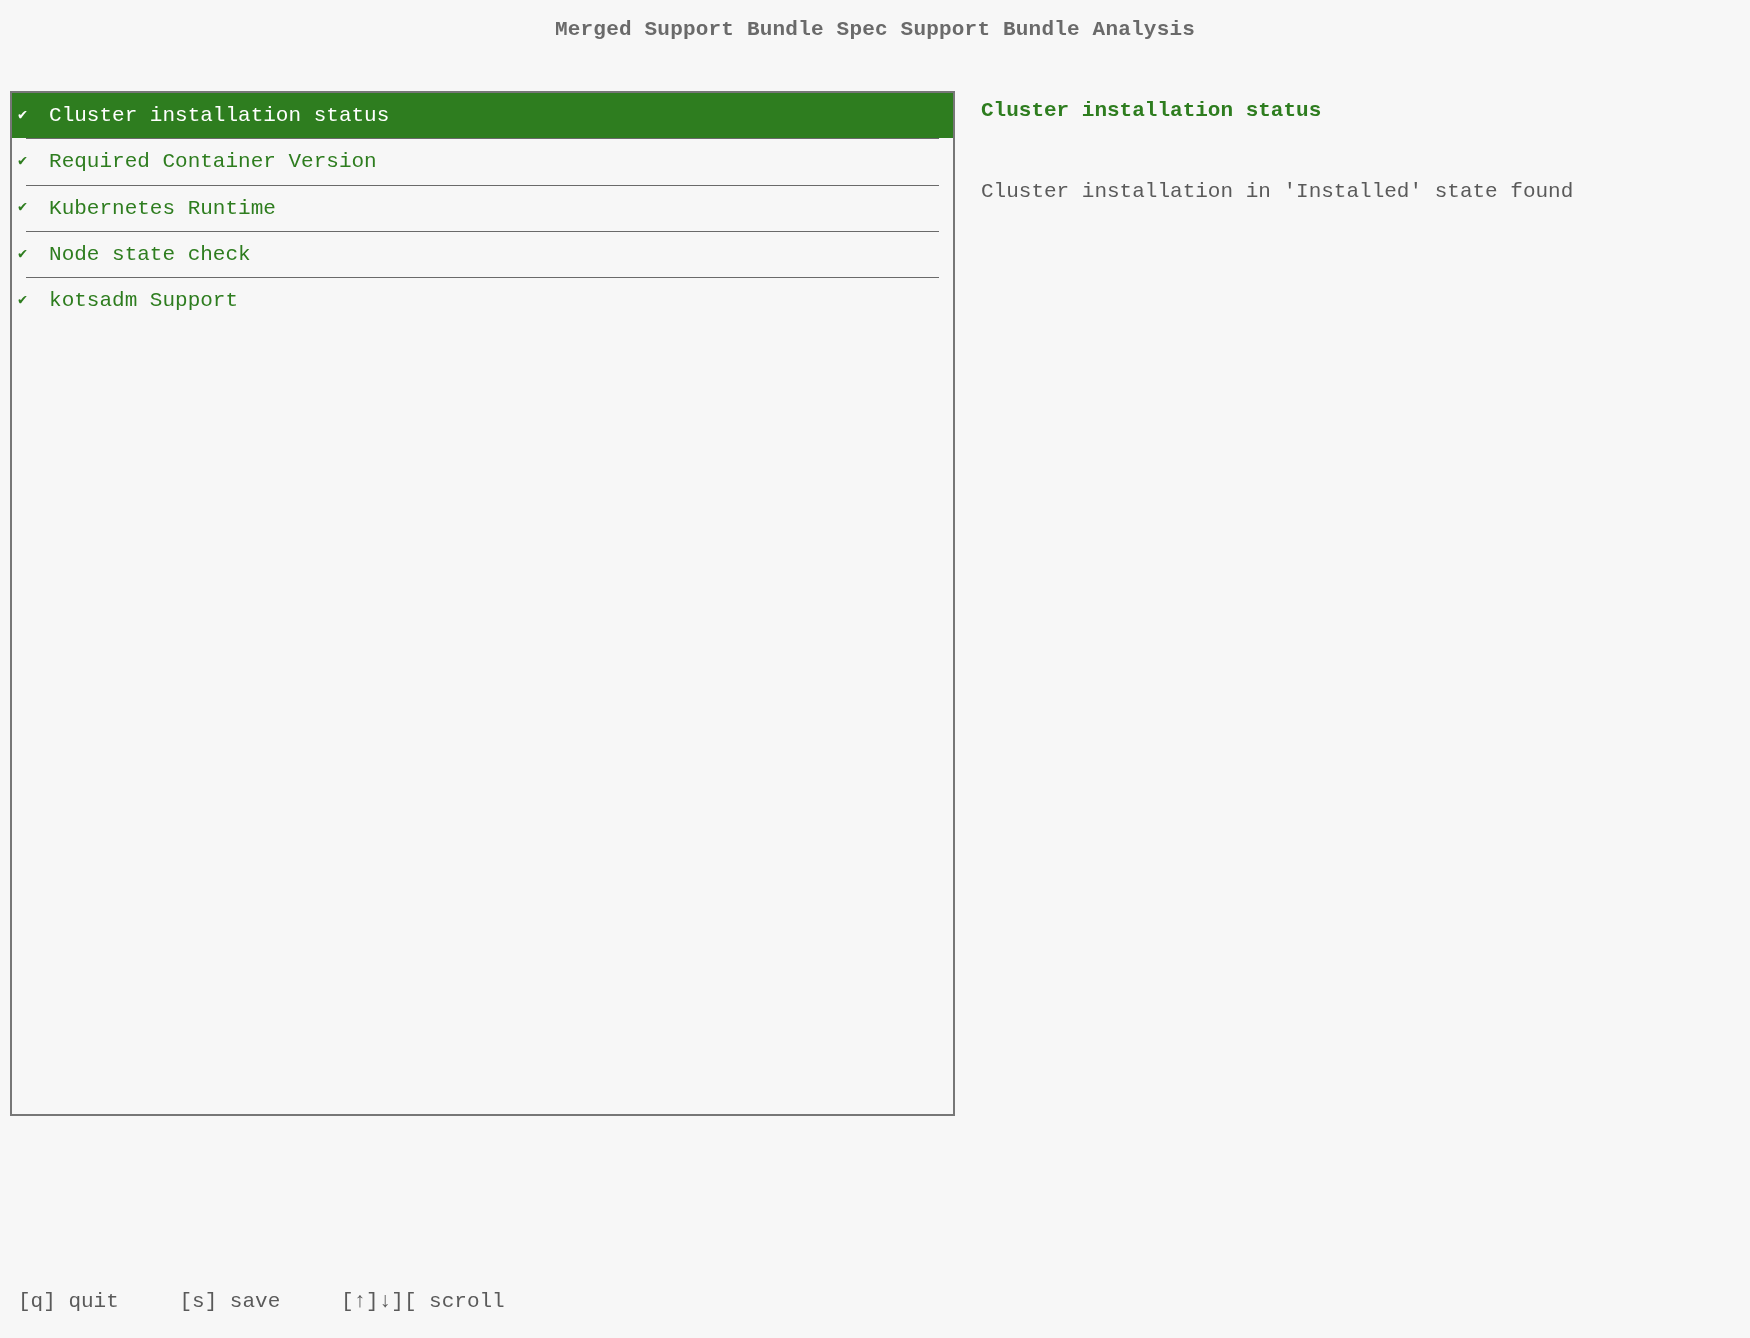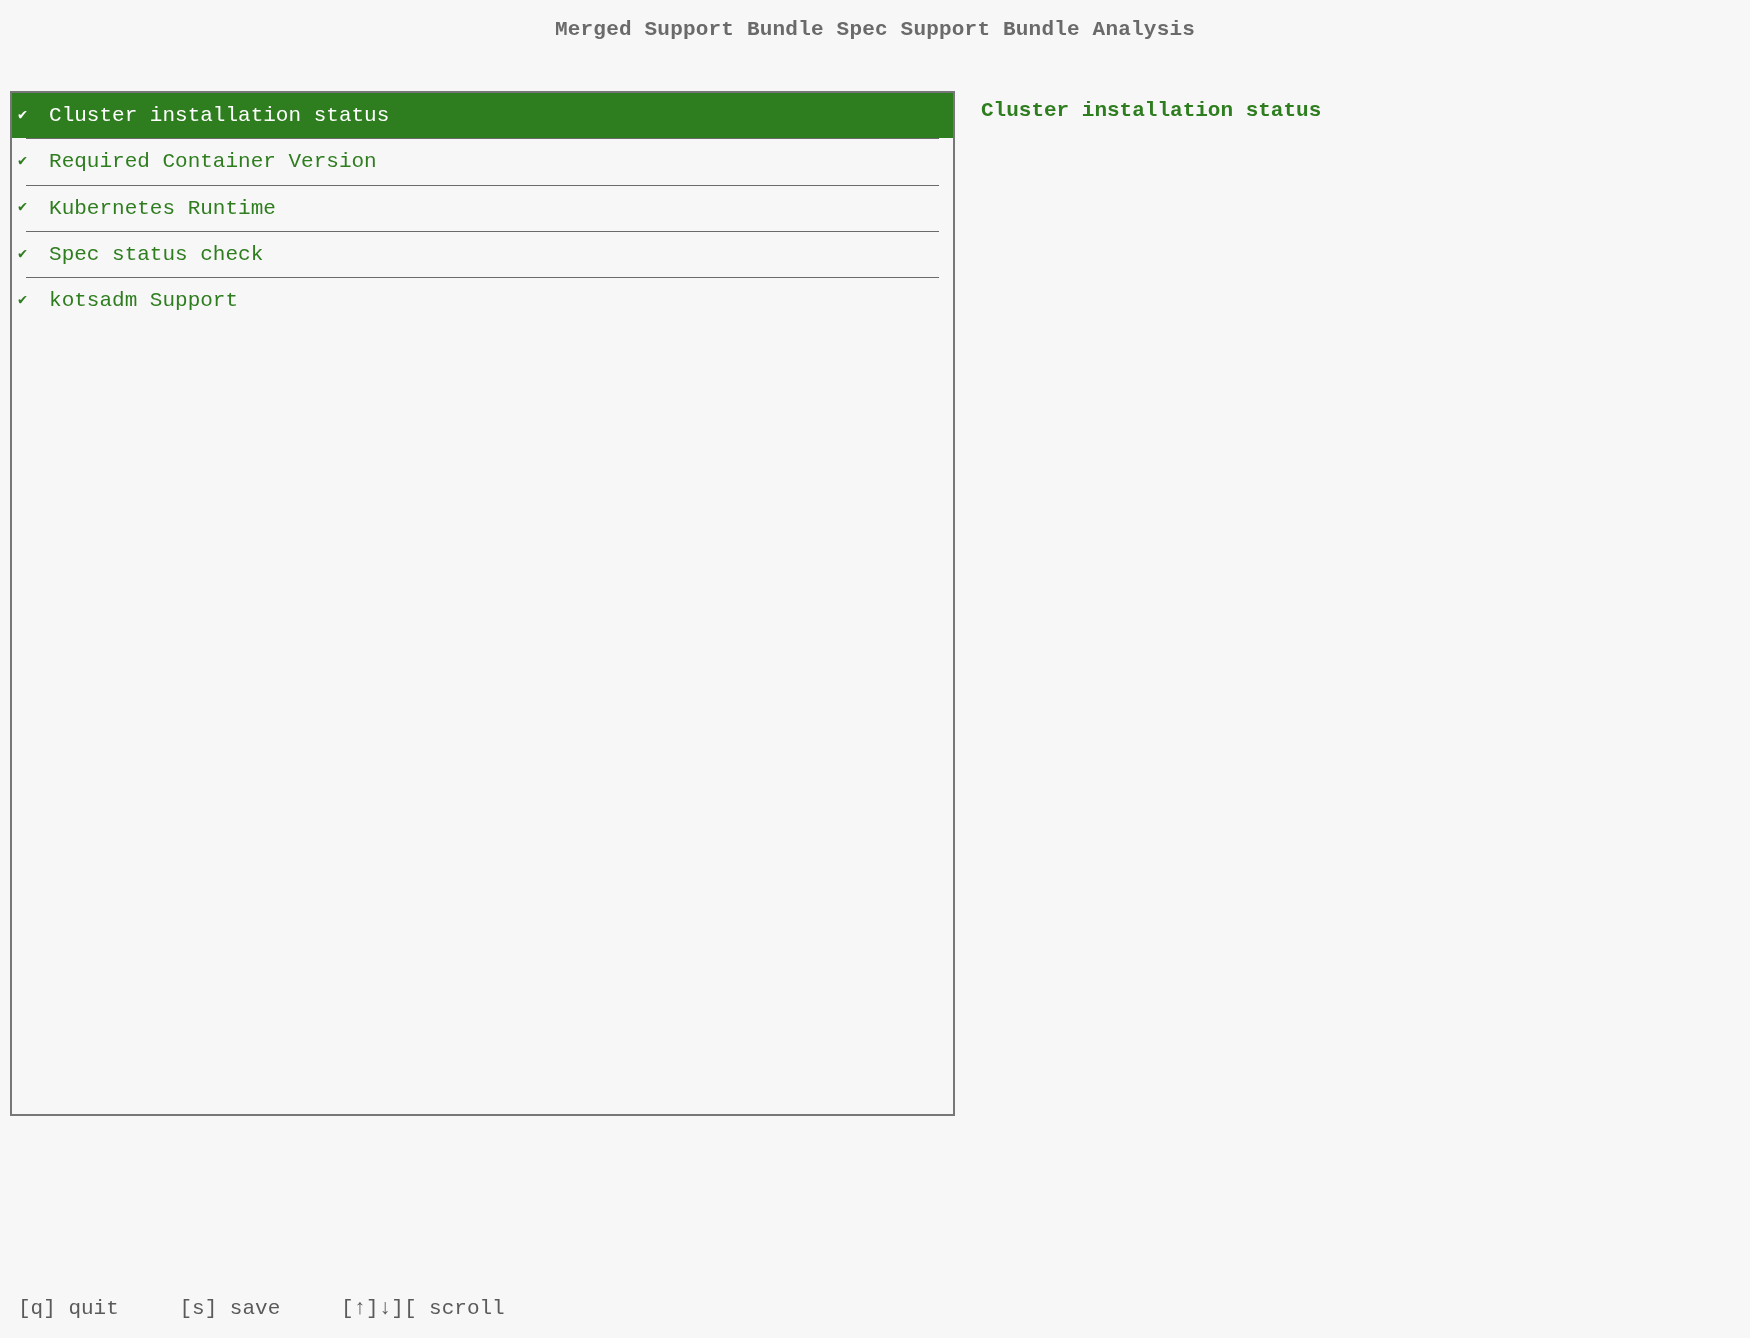--- a/index.html
+++ b/index.html
@@ -68,21 +68,21 @@
       font-weight: bold;
       font-size: 21px;
       margin-bottom: 58px;
     }
     .detail-body {
       color: #5a5a5a;
       font-size: 21px;
     }
     .footer {
       position: absolute;
-      bottom: 18px;
+      bottom: 25px;
       left: 18px;
       font-size: 21px;
       color: #5a5a5a;
     }
     .footer span.kb {
       margin-right: 48px;
     }
   </style>
 </head>
 <body>
@@ -103,31 +103,32 @@
       <span>Required Container Version</span>
     </div>
     <hr class="divider">
     <div class="check-item">
       <span class="check-icon">✔</span>
       <span>Kubernetes Runtime</span>
     </div>
     <hr class="divider">
     <div class="check-item">
       <span class="check-icon">✔</span>
-      <span>Spec status check</span>
+      <span>Node state check</span>
     </div>
     <hr class="divider">
     <div class="check-item">
       <span class="check-icon">✔</span>
       <span>kotsadm Support</span>
     </div>
   </div>
 
   <div class="right-panel">
     <div class="detail-title">Cluster installation status</div>
+    <div class="detail-body">Cluster installation in 'Installed' state found</div>
   </div>
 </div>
 
 <div class="footer">
   <span class="kb">[q] quit</span>
   <span class="kb">[s] save</span>
   <span class="kb">[↑]↓][ scroll</span>
 </div>
 
 </body></html>

